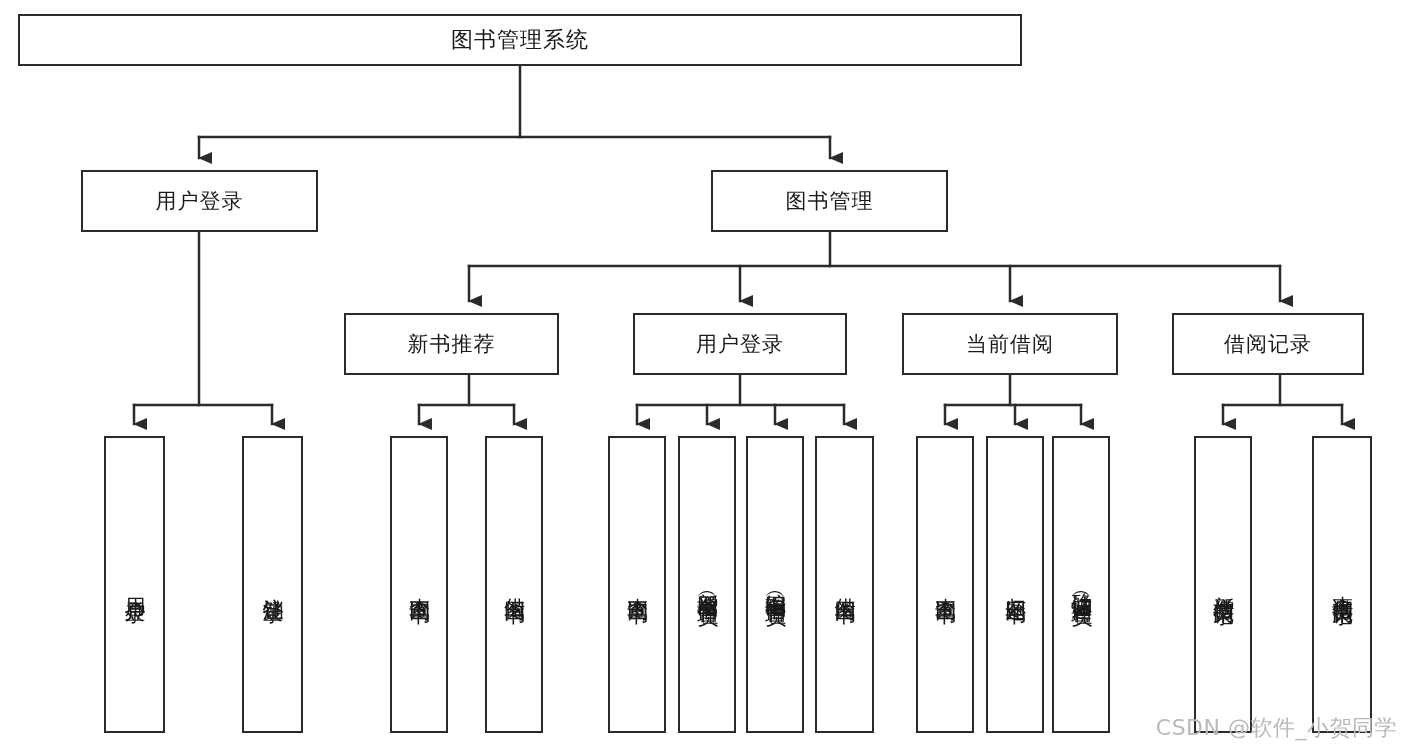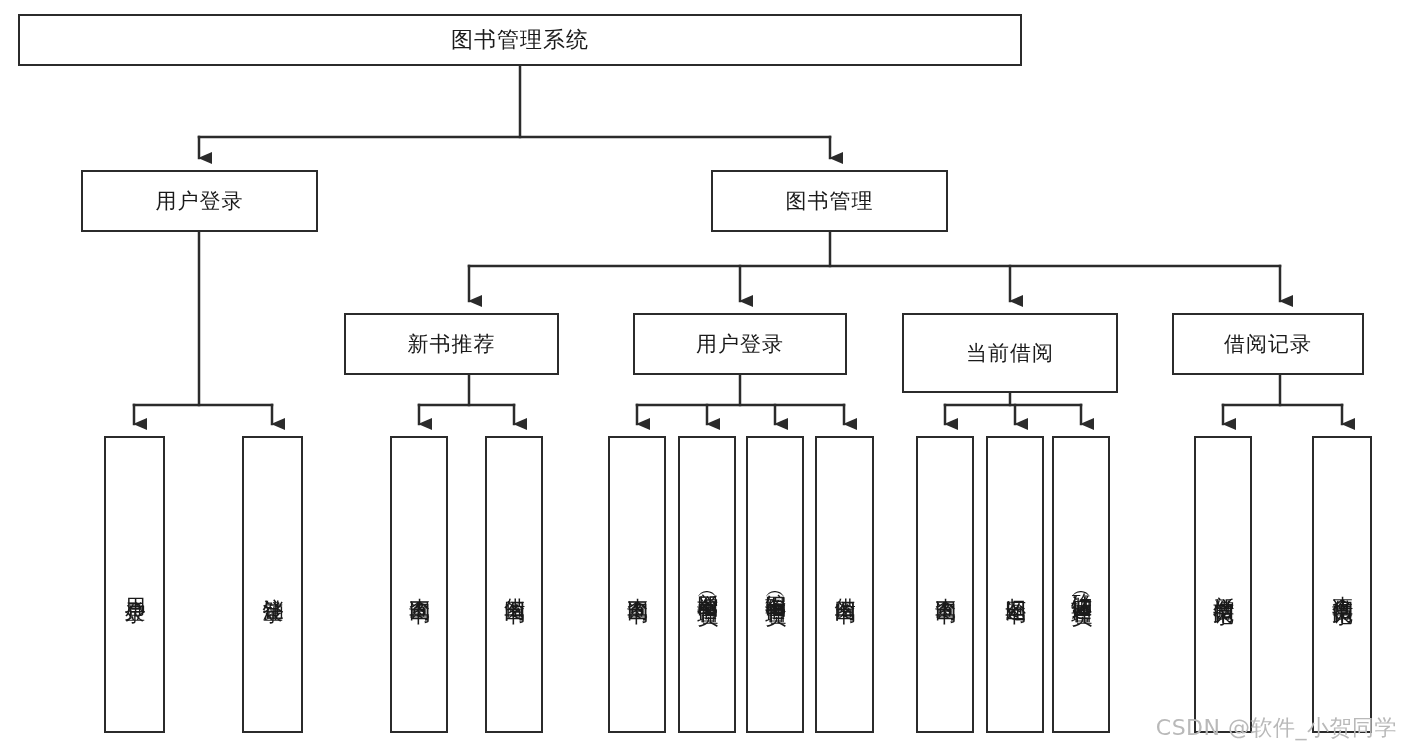--- a/index.html
+++ b/index.html
@@ -133,21 +133,21 @@
   <div class="node lvl2" style="left: 711px; top: 170px; width: 237px; height: 62px;">
     <span class="label">图书管理</span>
   </div>
 
   <div class="node lvl3" style="left: 344px; top: 313px; width: 215px; height: 62px;">
     <span class="label">新书推荐</span>
   </div>
   <div class="node lvl3" style="left: 633px; top: 313px; width: 214px; height: 62px;">
     <span class="label">用户登录</span>
   </div>
-  <div class="node lvl3" style="left: 902px; top: 313px; width: 216px; height: 80px;">
+  <div class="node lvl3" style="left: 902px; top: 313px; width: 216px; height: 62px;">
     <span class="label">当前借阅</span>
   </div>
   <div class="node lvl3" style="left: 1172px; top: 313px; width: 192px; height: 62px;">
     <span class="label">借阅记录</span>
   </div>
 
   <div class="node leaf" style="left: 104px; top: 436px; width: 61px; height: 297px;">
     <span class="label">用户登录</span>
   </div>
   <div class="node leaf" style="left: 242px; top: 436px; width: 61px; height: 297px;">

